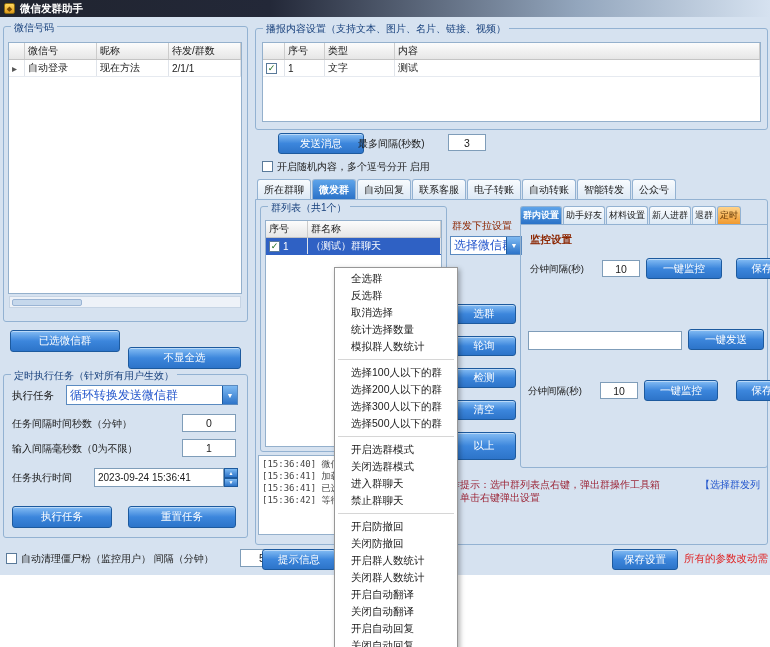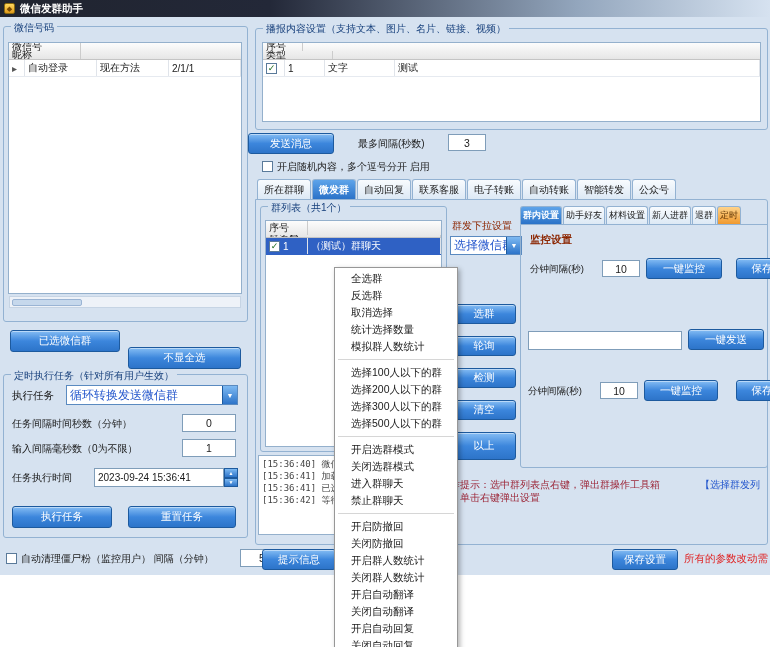--- a/index.html
+++ b/index.html
@@ -20,21 +20,21 @@
     box-shadow:inset 0 1px 0 rgba(255,255,255,.45); cursor:pointer; white-space:nowrap; overflow:hidden; }
   .input { position:absolute; background:#fff; border:1px solid #7f9db9; font-size:10.5px;
     display:flex; align-items:center; justify-content:center; padding:0 3px; overflow:hidden; }
   .input.left { justify-content:flex-start; }
   .combo { position:absolute; background:#fff; border:1px solid #5a8ac0; display:flex; align-items:stretch; }
   .combo .txt { flex:1; padding:0 3px; font-size:12px; color:#2255cc; white-space:nowrap; overflow:hidden; display:flex; align-items:center; }
   .combo .arrow { width:15px; background:linear-gradient(#7db9f2,#2d74c9); color:#fff; font-size:7px;
     display:flex; align-items:center; justify-content:center; border-left:1px solid #1d5a9e; }
   .tbl { position:absolute; background:#fff; border:1px solid #94b0cc; overflow:hidden; }
   .tr { display:flex; height:17px; border-bottom:1px solid #e6eaf0; align-items:stretch; font-size:10px; }
-  .tr.head { background:linear-gradient(#fcfcfc,#e6e6e6); border-bottom:1px solid #c4c4c4;flex-direction:column; }
+  .tr.head { background:linear-gradient(#fcfcfc,#e6e6e6); border-bottom:1px solid #c4c4c4; }
   .td { border-right:1px solid #e0e4ea; padding:0 3px; display:flex; align-items:center; overflow:hidden; white-space:nowrap; gap:3px; }
   .tr.head .td { border-right:1px solid #cccccc; }
   .tr.sel { background:#2f61c4; color:#fff; border-bottom-color:#2f61c4; }
   .cb { width:11px; height:11px; border:1px solid #5a7a9a; background:#fff; display:inline-flex;
     align-items:center; justify-content:center; font-size:9px; color:#1c6a1c; flex:0 0 auto; }
   .cb.abs { position:absolute; }
   .tabs { position:absolute; display:flex; align-items:flex-end; }
   .tab { height:20px; display:flex; align-items:center; padding:8px 6px; font-size:10px; border:1px solid #93b2d2;
     border-bottom:none; border-radius:3px 3px 0 0; background:linear-gradient(#f8fbfe,#dde9f5); margin-right:1px; white-space:nowrap; }
   .tab.active { background:linear-gradient(#5ea4ea,#2a72c8); color:#fff; font-weight:bold; }
@@ -133,21 +133,21 @@
       <div class="tr">
         <div class="td" style="width:22px;">
           <span class="cb">✓</span>
         </div>
         <div class="td" style="width:40px;">1</div>
         <div class="td" style="width:70px;">文字</div>
         <div class="td" style="flex:1;">测试</div>
       </div>
     </div>
 
-    <div class="btn" style="left:248px;top:133px;width:86px;height:21px;">发送消息</div>
+    <div class="btn" style="left:278px;top:133px;width:86px;height:21px;">发送消息</div>
     <span class="lbl" style="left:358px;top:137px;font-size:10px;">最多间隔(秒数)</span>
     <div class="input" style="left:448px;top:134px;width:38px;height:17px;">3</div>
 
     <span class="cb abs" style="left:262px;top:161px;"></span>
     <span class="lbl" style="left:277px;top:160px;font-size:10px;">开启随机内容，多个逗号分开 启用</span>
 
     <div class="tabs" style="left:257px;top:179px;height:20px;">
       <div class="tab">所在群聊</div>
       <div class="tab active">微发群</div>
       <div class="tab">自动回复</div>

